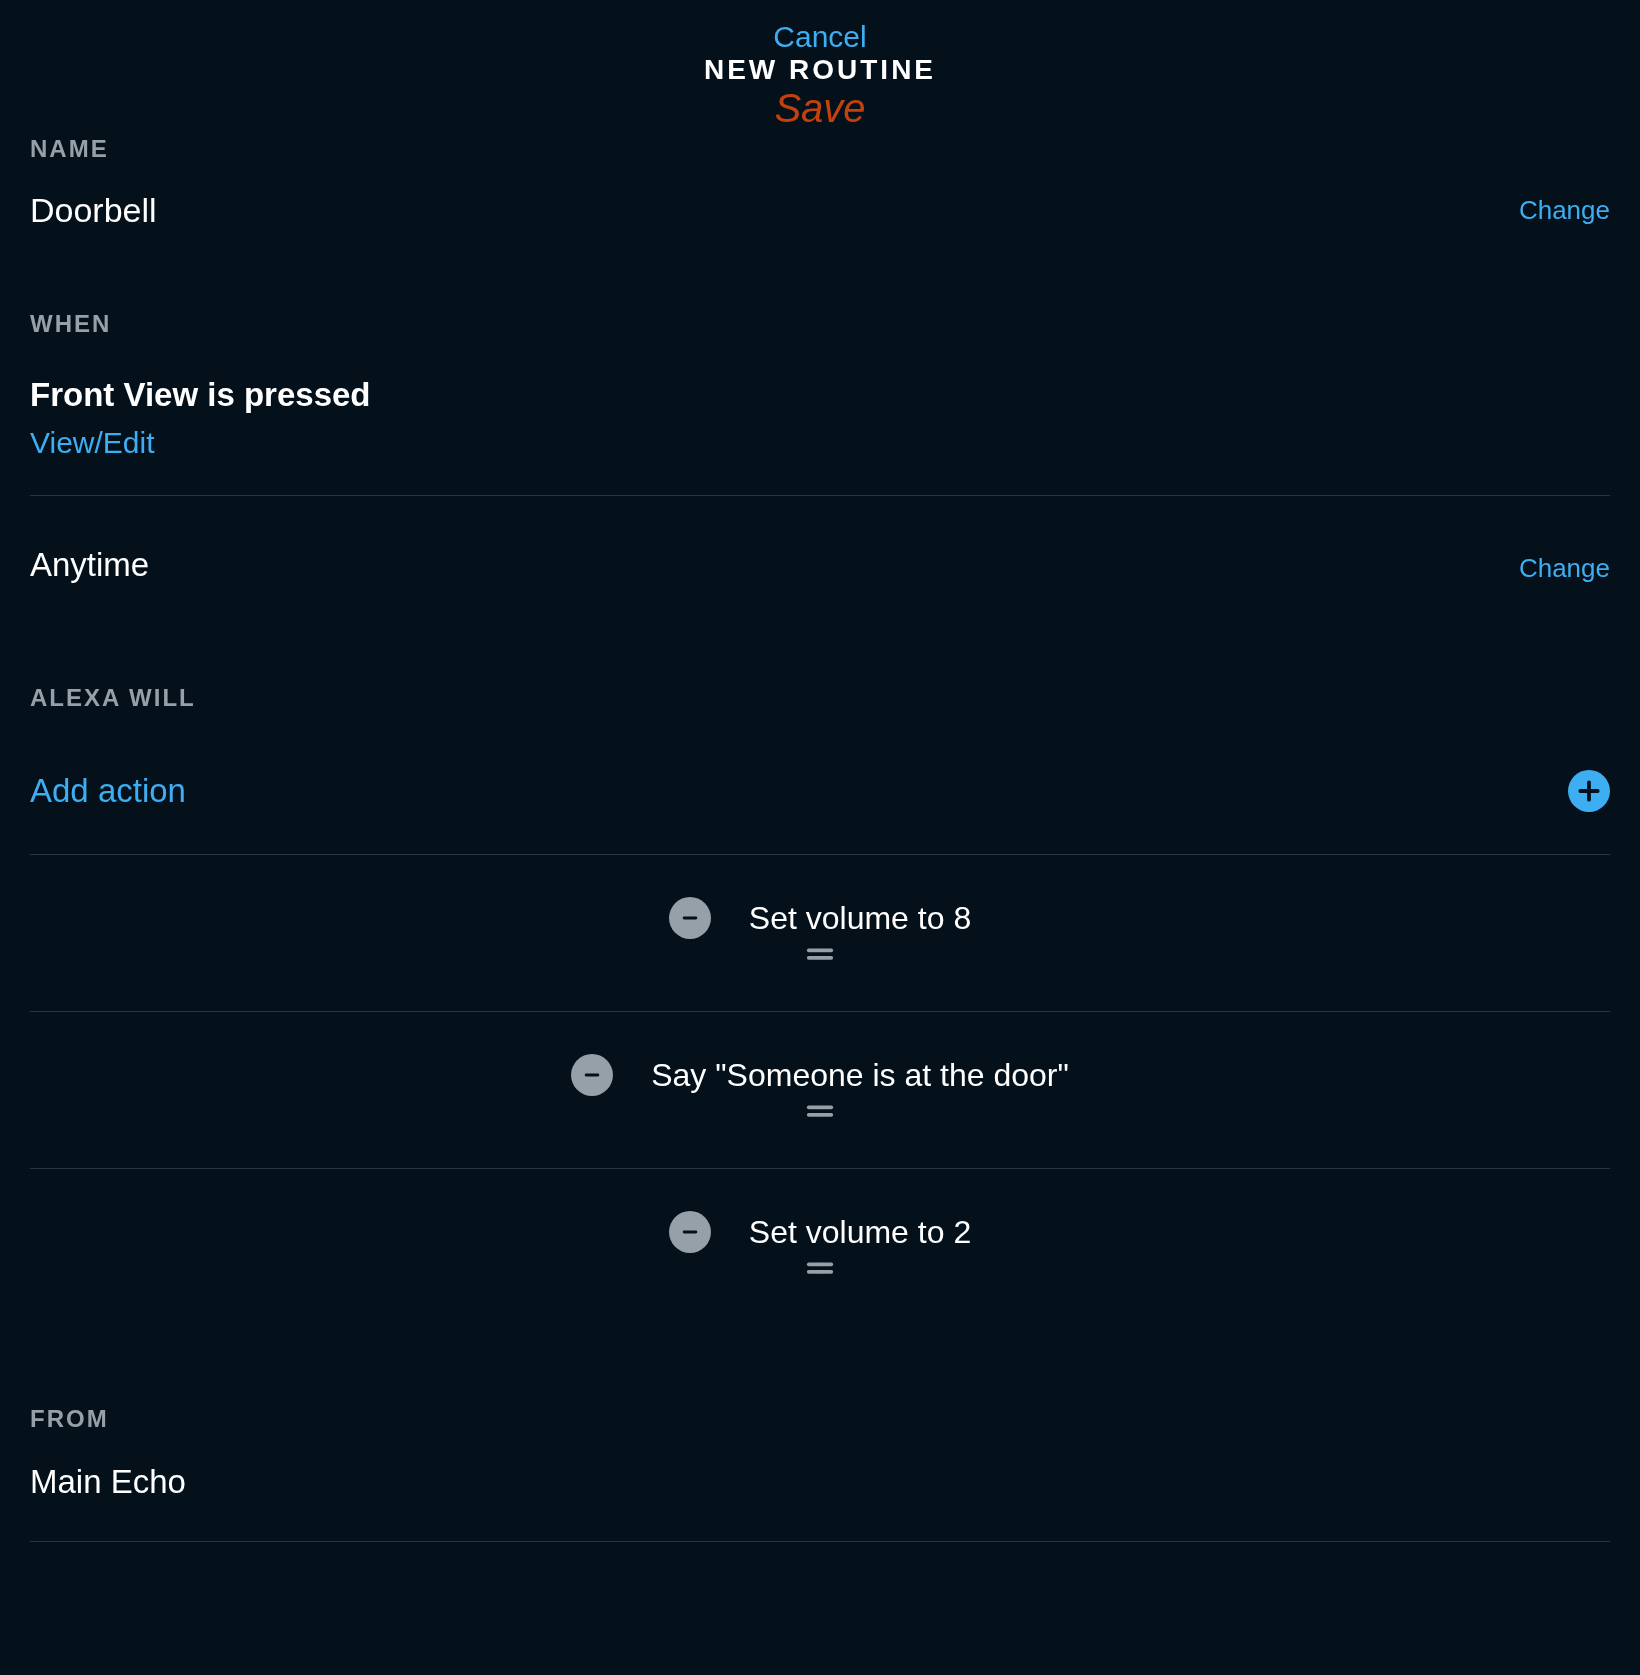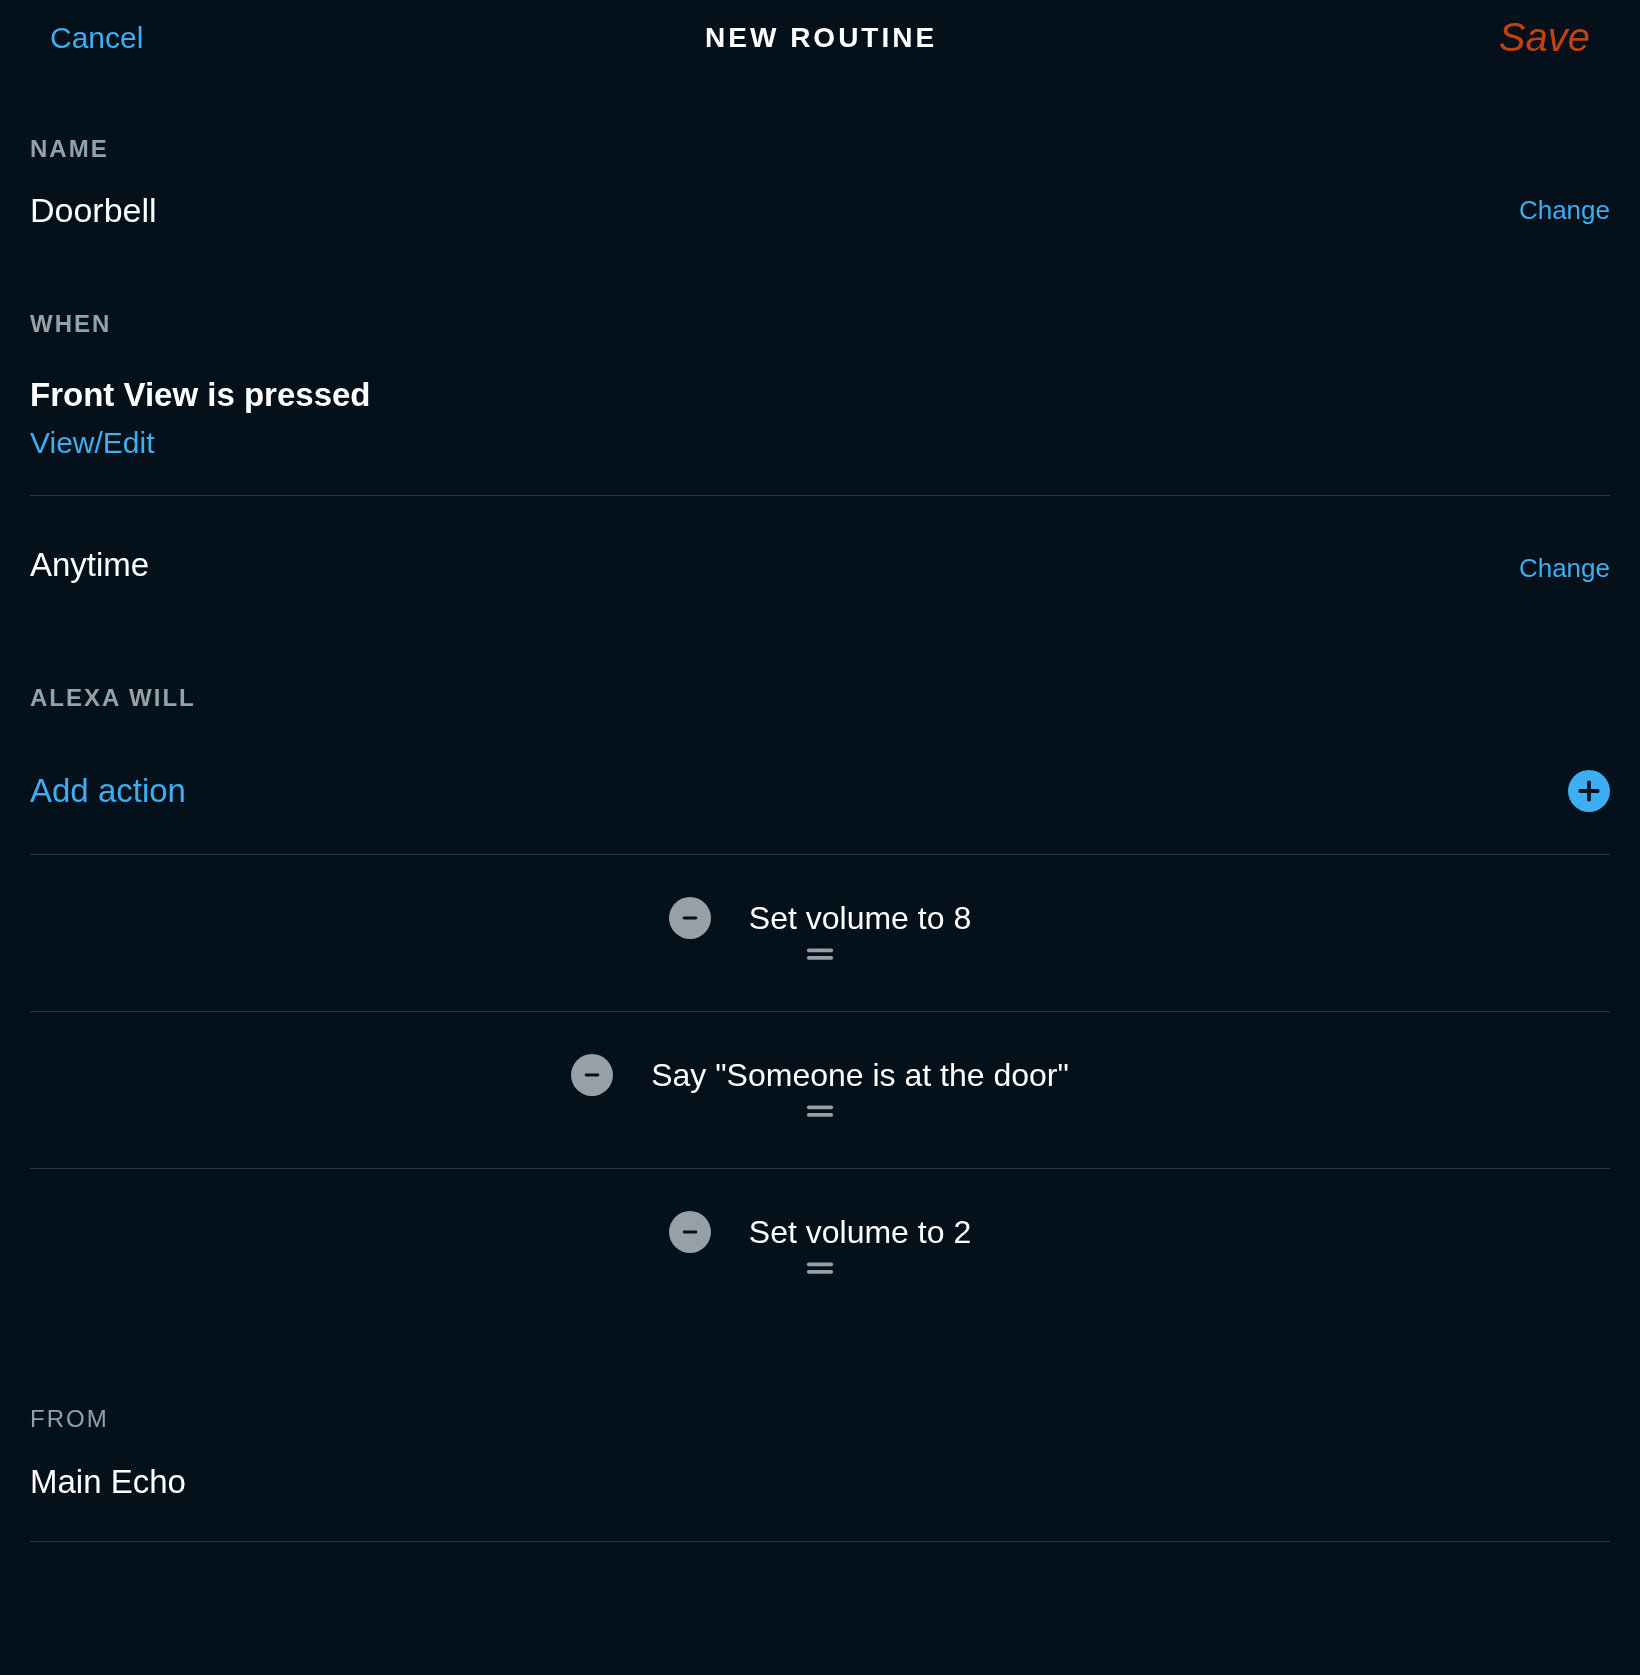--- a/index.html
+++ b/index.html
@@ -10,24 +10,24 @@
     body {
       background-color: #04101a;
       color: #ffffff;
       font-family: -apple-system, BlinkMacSystemFont, "Segoe UI", Helvetica, Arial, sans-serif;
       width: 1640px;
       height: 1675px;
       padding: 0;
     }
     .header {
       display: flex;
-      justify-content: space-between;
       align-items: center;
       padding: 20px 50px 20px 50px;
       height: 75px;
+      flex-direction: column;
     }
     .header-left {
       color: #3daef2;
       font-size: 30px;
       cursor: pointer;
     }
     .header-center {
       color: #ffffff;
       font-size: 28px;
       font-weight: 700;
@@ -162,21 +162,21 @@
       height: 30px;
     }
     .from-value {
       color: #ffffff;
       font-size: 33px;
       padding: 30px 0 40px 0;
     }
     .section-label-from {
       color: #95a0a8;
       font-size: 24px;
-      font-weight: 400;
+      font-weight: 700;
       letter-spacing: 2px;
       padding: 80px 0 0 0;
     }
   </style>
 </head>
 <body>
 
 <div class="header">
   <div class="header-left">Cancel</div>
   <div class="header-center">NEW ROUTINE</div>

